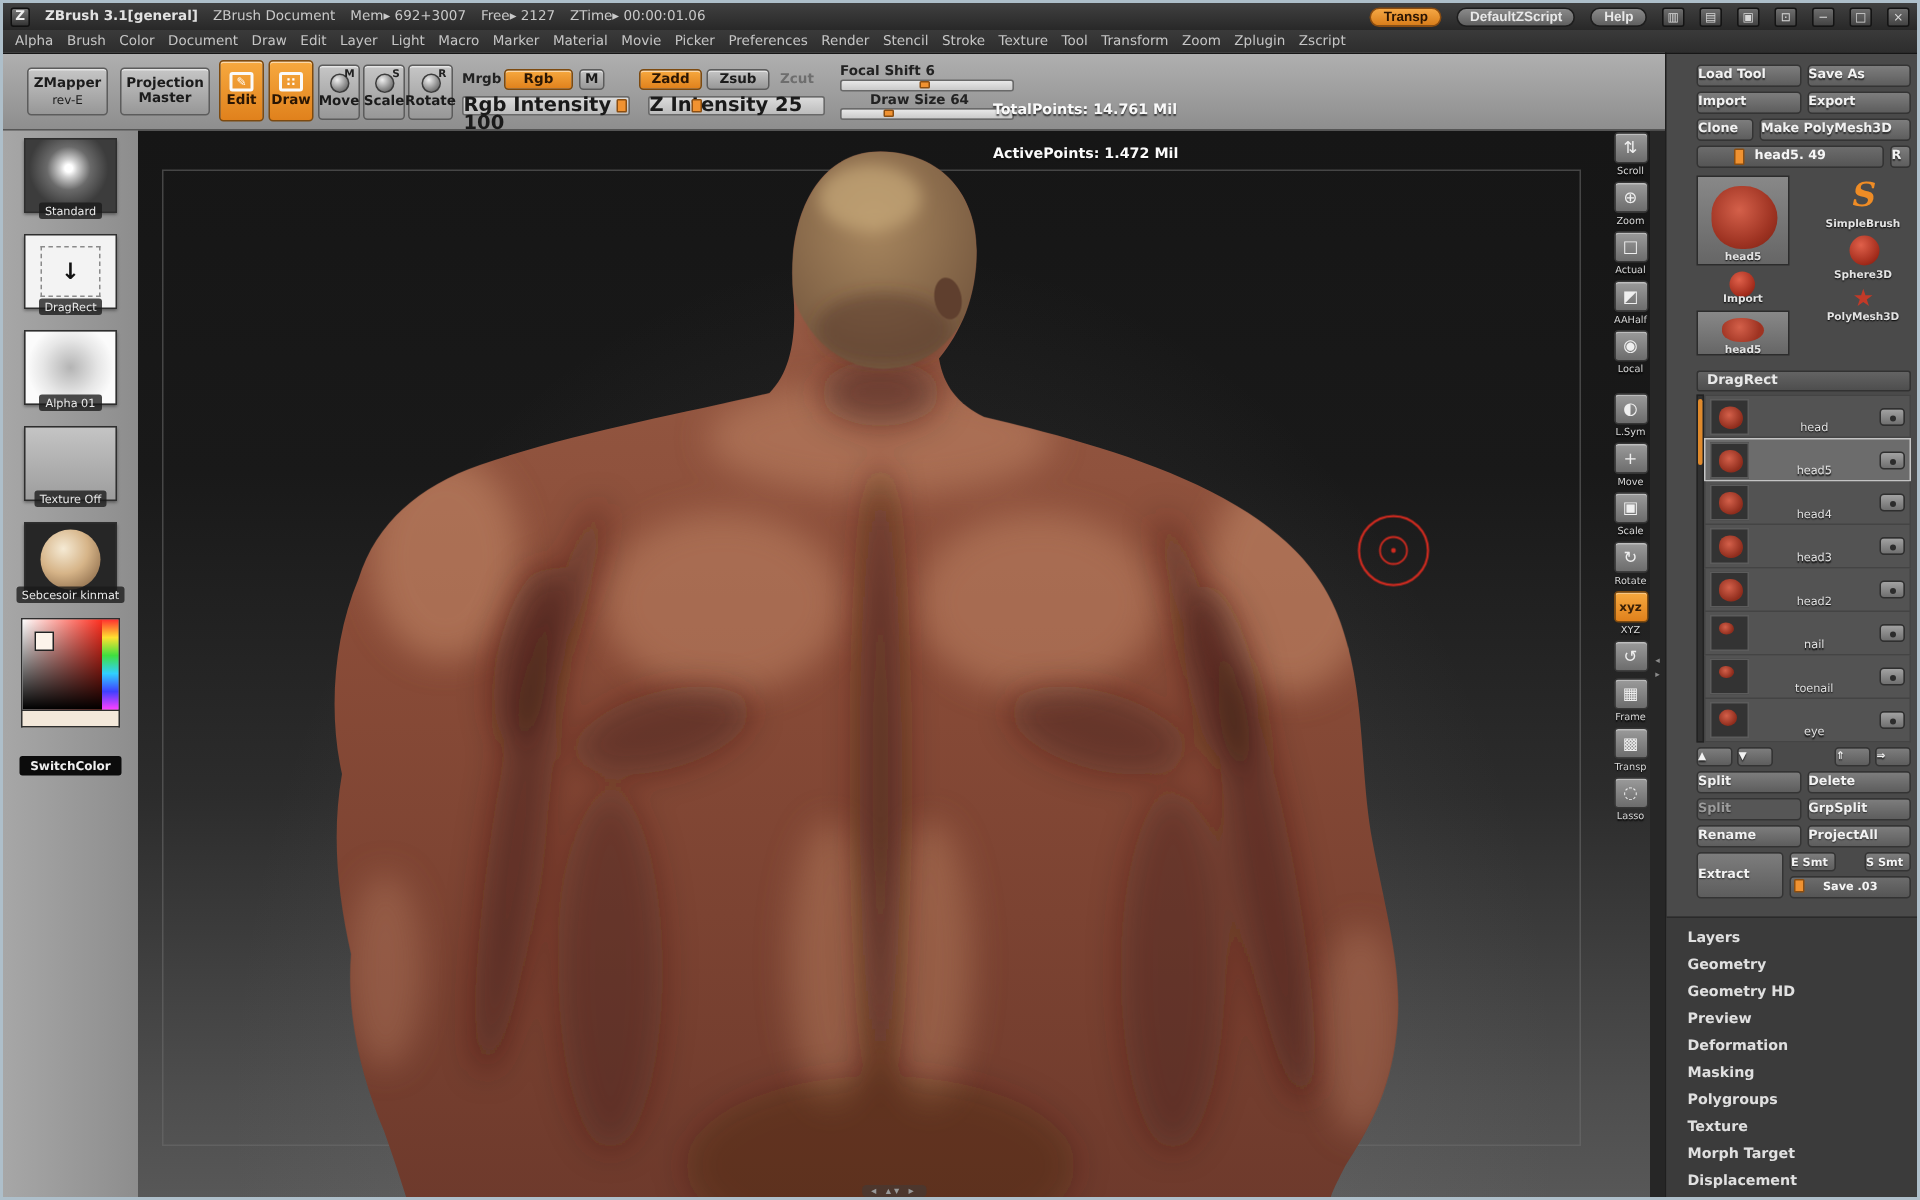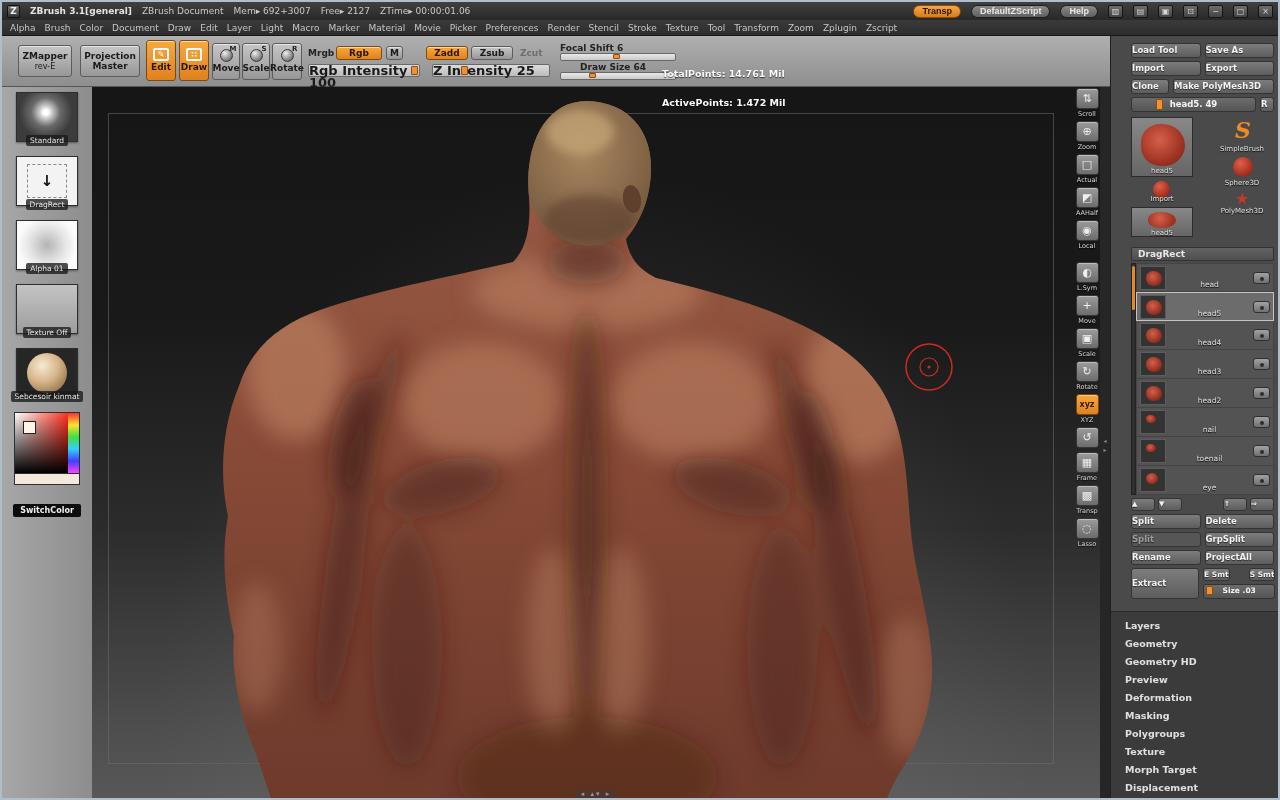--- a/index.html
+++ b/index.html
@@ -138,21 +138,21 @@
     text-align:center; line-height:13px; cursor:pointer; }
   .pslider .nub { position:absolute; top:1px; width:7px; height:11px; background:#f09231; border:1px solid #8a4e12; border-radius:1px; }
   .rbtn { width:14px; height:15px; }
   
   .quick { position:relative; height:126px; margin-bottom:2px; }
   .bigthumb { position:absolute; left:0; top:2px; width:62px; height:60px; background:linear-gradient(#888,#666);
     border:1px solid #2c2c2c; cursor:pointer; }
   .blob-lg { position:absolute; left:9px; top:6px; width:44px; height:42px;
     background:radial-gradient(circle at 42% 38%, #d4604a, #9e3322 62%, #781f12);
     border-radius:46% 54% 52% 48%; }
-  .q-label { position:absolute; font-size:7px; color:#e4e4e4; text-shadow:0 1px 1px #000; text-align:center; }
+  .q-label { position:absolute; font-size:7px; color:#e4e4e4; text-shadow:0 1px 1px #000; text-align:center;font-weight:bold; }
   .sbrush { position:absolute; font-family:"DejaVu Serif", serif; font-style:italic; font-weight:bold;
     font-size:22px; color:#ef8c25; cursor:pointer; }
   .sphere { position:absolute; border-radius:50%;
     background:radial-gradient(circle at 38% 32%, #e0604a, #a02a1a 70%, #6e1a0e); cursor:pointer; }
   .star { position:absolute; color:#c23a28; font-size:16px; cursor:pointer; }
   .widethumb { position:absolute; left:0; top:92px; width:62px; height:30px; background:linear-gradient(#888,#666);
     border:1px solid #2c2c2c; cursor:pointer; }
   .blob-sm { position:absolute; left:16px; top:4px; width:28px; height:16px;
     background:radial-gradient(circle at 42% 38%, #d4604a, #9e3322 70%); border-radius:46% 54% 52% 48%; }
   
@@ -171,21 +171,21 @@
   .st-blob { position:absolute; left:5px; top:4px; width:16px; height:15px;
     background:radial-gradient(circle at 42% 38%, #d4604a, #8e2c1c 70%); border-radius:45% 55% 50% 50%; }
   .st-label { flex:1; text-align:center; font-size:7.5px; color:#e2e2e2; text-shadow:0 1px 1px #000; align-self:flex-end; padding-bottom:2px;}
   .st-eye { width:17px; height:12px; background:linear-gradient(#a2a2a2,#6f6f6f); border:1px solid #2f2f2f;
     border-radius:3px; position:relative; cursor:pointer; }
   .st-eye::after { content:""; position:absolute; left:6px; top:4px; width:4px; height:4px; border-radius:50%; background:#2c2c2c; }
   .arrow-row { display:flex; justify-content:space-between; margin:3px 0; }
   .arrow-row .grp { display:flex; gap:3px; }
   .abtn { width:24px; height:13px; font-size:7px; line-height:11px; flex:none; }
   .extract-row { display:flex; gap:4px; margin-top:3px; }
-  .extract-btn { flex:none; width:68px; height:31px; line-height:29px; }
+  .extract-btn { flex:none; width:58px; height:31px; line-height:29px; }
   .ex-col { flex:1; display:flex; flex-direction:column; gap:3px; }
   .ex-toggles { display:flex; gap:19px; }
   .tiny { height:13px; line-height:11px; font-size:7.5px; }
   
   .sections { flex:1; background:#3b3b3b; margin-top:12px; padding:8px 0 0 14px; border-top:1px solid #2a2a2a; }
   .section-h { height:18px; font-size:9.5px; font-weight:bold; color:#e0e0e0; cursor:pointer; }
 </style>
 </head>
 <body>
 
@@ -630,21 +630,21 @@
       </div>
 
       <div class="extract-row">
         <div class="btn extract-btn">Extract</div>
         <div class="ex-col">
           <div class="ex-toggles">
             <div class="btn tiny">E Smt</div>
             <div class="btn tiny">S Smt</div>
           </div>
           <div class="pslider tiny" style="height:13px;">
-            <span>Size .03</span>
+            <span>Save .03</span>
             <span class="nub" style="left:2px; height:9px;"></span>
           </div>
         </div>
       </div>
     </div>
 
     <div class="sections">
       <div class="section-h">Layers</div>
       <div class="section-h">Geometry</div>
       <div class="section-h">Geometry HD</div>

